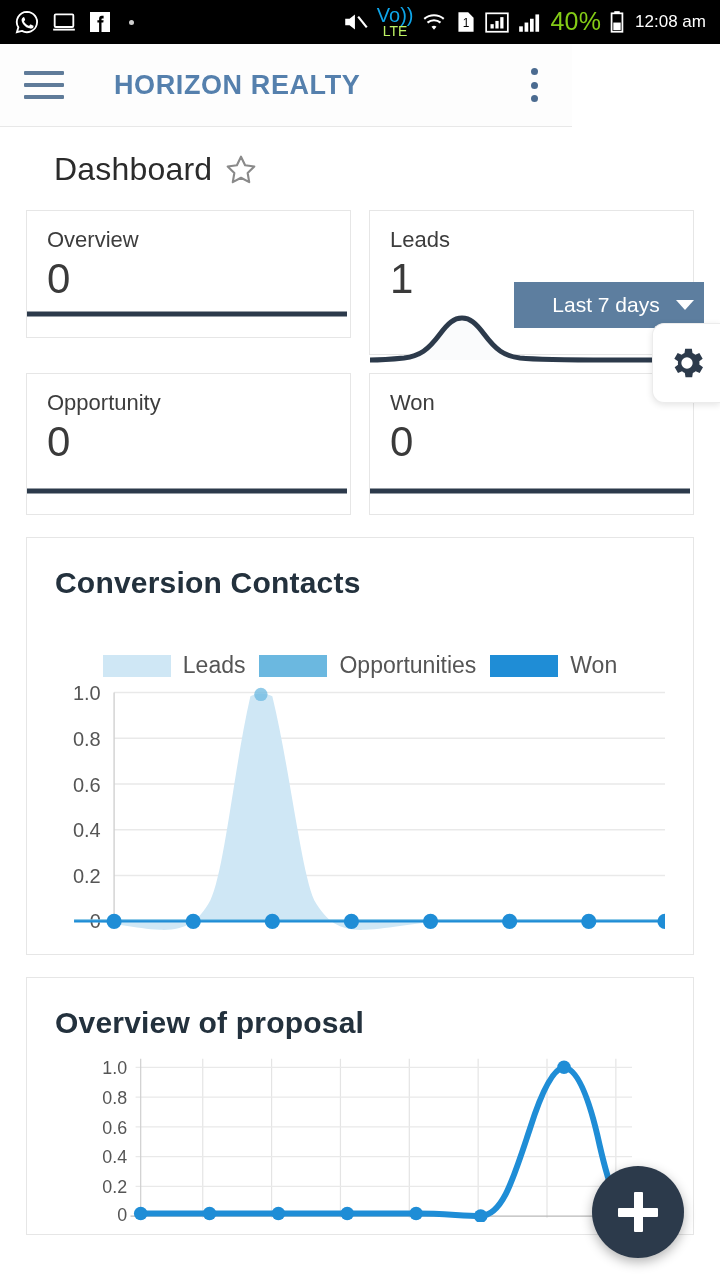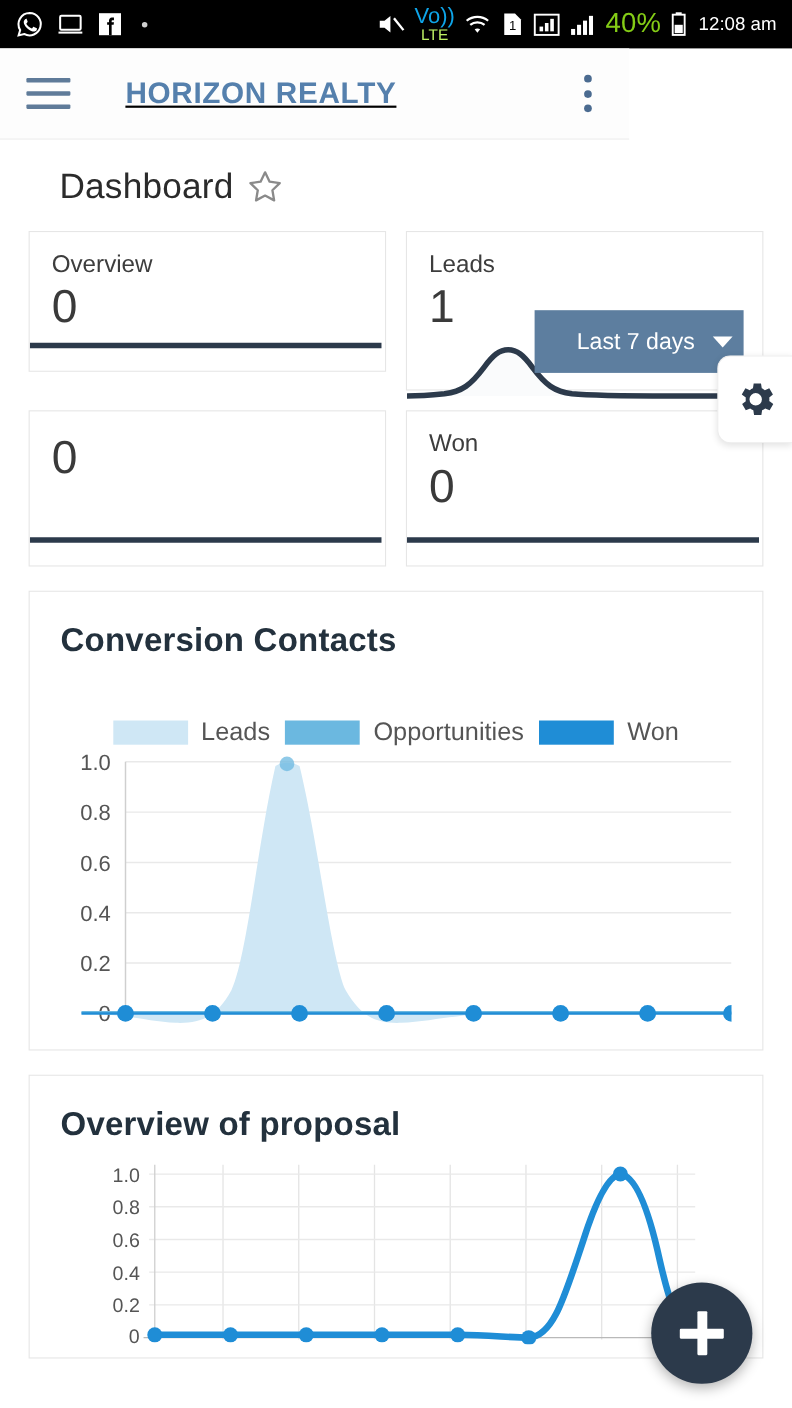--- a/index.html
+++ b/index.html
@@ -28,21 +28,20 @@
   .sb-time { font-size: 17px; color: #fff; line-height: 1; margin-left: 2px; }
   .sb-dot { width: 5px; height: 5px; border-radius: 50%; background: #cfcfcf; margin-left: 6px; }
 
   
   .appbar {
     height: 83px; width: 572px;
     background: #fdfdfd;
     border-bottom: 1px solid #e8e8e8;
     display: flex; align-items: center;
     padding: 0 24px;
-    text-decoration: underline;
   }
   .hamburger { width: 40px; height: 28px; display: flex; flex-direction: column;
                justify-content: space-between; cursor: pointer; }
   .hamburger span { display: block; height: 4px; width: 100%; background: #5f7b99; border-radius: 1px; }
   .brand {
     margin-left: 50px;
     font-size: 27px; font-weight: 700;
     letter-spacing: .6px;
     color: #5580ad;
   }
@@ -55,22 +54,22 @@
   .page { position: relative; width: 720px; height: 1153px; background: #ffffff; }
 
   .titlerow {
     display: flex; align-items: center;
     padding: 24px 26px 0 26px;
   }
   .pagetitle { font-size: 32px; font-weight: 400; color: #2b2b2b; letter-spacing: .2px; margin-left: 28px; }
   .star { margin-left: 12px; }
 
   .daterange {
-    position: absolute; top: 155px; right: 44px;
-    width: 190px; height: 57px;
+    position: absolute; top: 155px; right: 16px;
+    width: 190px; height: 46px;
     background: #5d7e9f; color: #fff;
     display: flex; align-items: center; justify-content: center;
     gap: 16px; cursor: pointer; z-index: 4; padding-left: 28px;
   }
   .daterange .lbl { font-size: 21px; }
   .caret { width: 0; height: 0;
            border-left: 9px solid transparent; border-right: 9px solid transparent;
            border-top: 10px solid #ffffff; }
 
   
@@ -233,20 +232,21 @@
         <div class="kvalue">1</div>
         <svg class="spark" style="height:62px;bottom:-14px" viewBox="0 0 320 62" preserveAspectRatio="none">
           <path d="M0 54 C14 54 24 53 34 52 C50 50 58 44 70 28 C78 17 84 12 92 12 C100 12 106 17 114 28
                    C126 44 134 50 150 52 C170 54 200 54 240 54 L320 54" fill="#fafbfc" stroke="#2c3a4b" stroke-width="5" stroke-linejoin="round" stroke-linecap="round"></path>
         </svg>
       </div>
     </div>
 
     <div class="kpi-row" style="margin-top:18px">
       <div class="card kpi flat" style="height:142px">
+        <div class="klabel">Opportunity</div>
         <div class="kvalue">0</div>
         <svg class="spark" viewBox="0 0 320 10" preserveAspectRatio="none">
           <path d="M0 5 H320" stroke="#2c3a4b" stroke-width="5" fill="none"></path>
         </svg>
       </div>
 
       <div class="card kpi flat" style="height:142px">
         <div class="klabel">Won</div>
         <div class="kvalue">0</div>
         <svg class="spark" viewBox="0 0 320 10" preserveAspectRatio="none">

